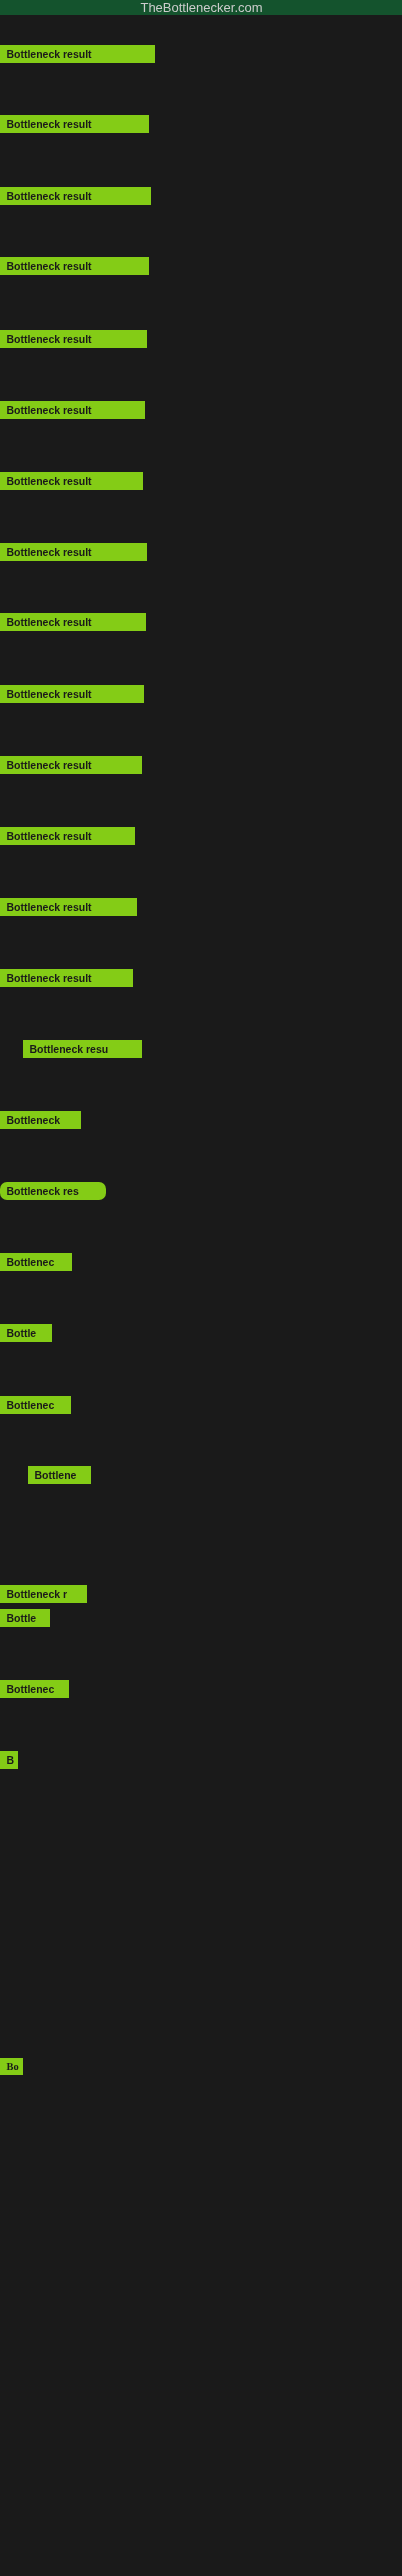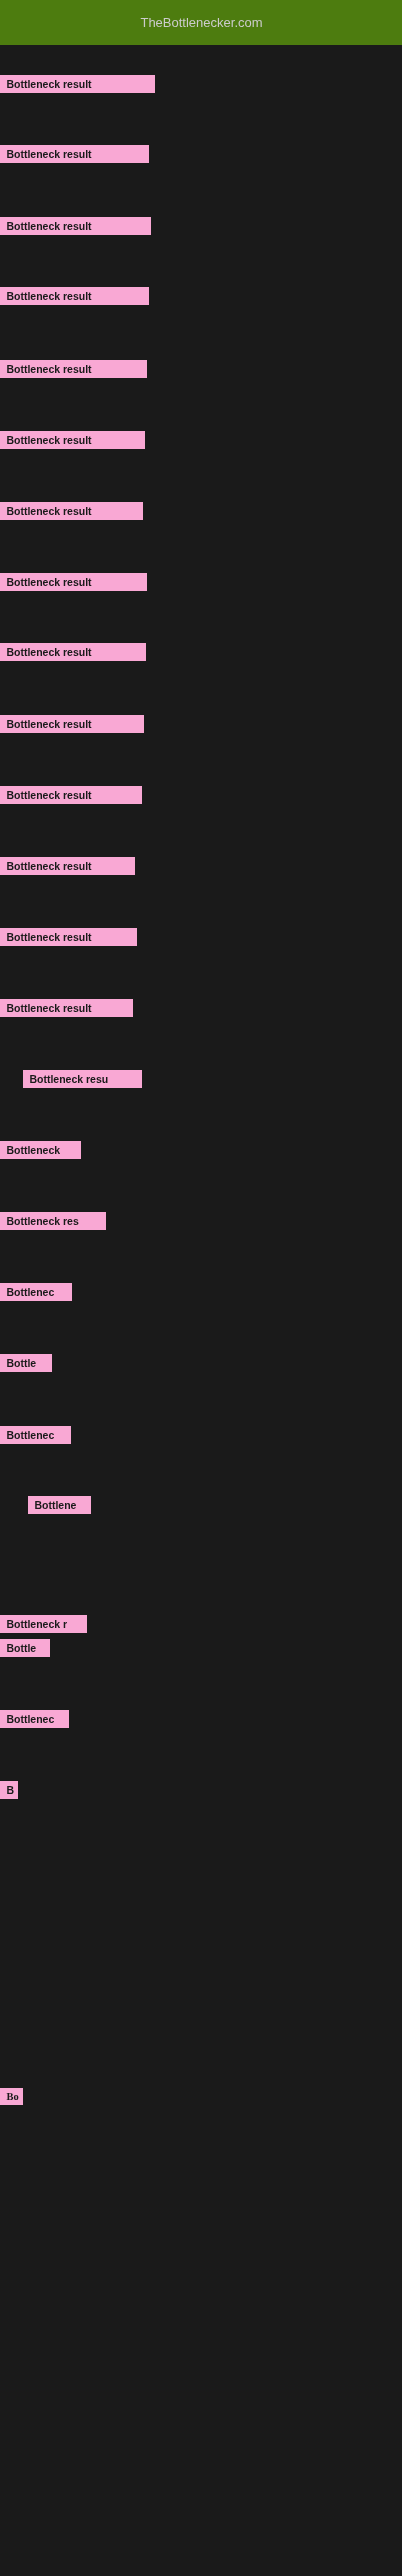--- a/index.html
+++ b/index.html
@@ -13,31 +13,31 @@
       min-height: 2576px;
       background-color: #1a1a1a;
       font-family: Arial, sans-serif;
       position: relative;
     }
 
     .site-title {
       text-align: center;
       color: #cccccc;
       font-size: 13px;
-      padding: 15px 0;
-      background-color: #4d7c0f;
+      padding: 0 0;
+      background-color: #14532d;
     }
 
     .bottleneck-item {
       position: absolute;
       left: 0;
     }
 
     .bottleneck-badge {
-      background-color: #f9a8d4;
+      background-color: #84cc16;
       color: #1a1a1a;
       font-size: 10.5px;
       font-weight: bold;
       padding: 3.2px 6.4px;
       display: inline-block;
       white-space: nowrap;
       overflow: hidden;
     }
   </style>
 </head>
@@ -55,21 +55,21 @@
     <div class="bottleneck-item" style="top: 457px; left: 0px;"><span class="bottleneck-badge" style="max-width: 143px; width: 143px;">Bottleneck result</span></div>
     <div class="bottleneck-item" style="top: 528px; left: 0px;"><span class="bottleneck-badge" style="max-width: 147px; width: 147px;">Bottleneck result</span></div>
     <div class="bottleneck-item" style="top: 598px; left: 0px;"><span class="bottleneck-badge" style="max-width: 146px; width: 146px;">Bottleneck result</span></div>
     <div class="bottleneck-item" style="top: 670px; left: 0px;"><span class="bottleneck-badge" style="max-width: 144px; width: 144px;">Bottleneck result</span></div>
     <div class="bottleneck-item" style="top: 741px; left: 0px;"><span class="bottleneck-badge" style="max-width: 142px; width: 142px;">Bottleneck result</span></div>
     <div class="bottleneck-item" style="top: 812px; left: 0px;"><span class="bottleneck-badge" style="max-width: 135px; width: 135px;">Bottleneck result</span></div>
     <div class="bottleneck-item" style="top: 883px; left: 0px;"><span class="bottleneck-badge" style="max-width: 137px; width: 137px;">Bottleneck result</span></div>
     <div class="bottleneck-item" style="top: 954px; left: 0px;"><span class="bottleneck-badge" style="max-width: 133px; width: 133px;">Bottleneck result</span></div>
     <div class="bottleneck-item" style="top: 1025px; left: 0px; padding-left: 23px;"><span class="bottleneck-badge" style="max-width: 119px; width: 119px;">Bottleneck resu</span></div>
     <div class="bottleneck-item" style="top: 1096px; left: 0px;"><span class="bottleneck-badge" style="max-width: 81px; width: 81px;">Bottleneck</span></div>
-    <div class="bottleneck-item" style="top: 1167px; left: 0px;"><span class="bottleneck-badge" style="max-width: 106px; width: 106px;">Bottleneck res</span></div>
+    <div class="bottleneck-item" style="top: 1167px; left: 0px;"><span class="bottleneck-badge" style="max-width: 106px; width: 106px; border-radius: 7px;">Bottleneck res</span></div>
     <div class="bottleneck-item" style="top: 1238px; left: 0px;"><span class="bottleneck-badge" style="max-width: 72px; width: 72px;">Bottlenec</span></div>
     <div class="bottleneck-item" style="top: 1309px; left: 0px;"><span class="bottleneck-badge" style="max-width: 52px; width: 52px;">Bottle</span></div>
     <div class="bottleneck-item" style="top: 1381px; left: 0px;"><span class="bottleneck-badge" style="max-width: 71px; width: 71px;">Bottlenec</span></div>
     <div class="bottleneck-item" style="top: 1451px; left: 0px;"><span class="bottleneck-badge" style="max-width: 63px; width: 63px; margin-left: 28px;">Bottlene</span></div>
     <div class="bottleneck-item" style="top: 1522px; left: 0px;"><span class="bottleneck-badge" style="max-width: 87px; width: 87px; margin-top: 48px;">Bottleneck r</span></div>
     <div class="bottleneck-item" style="top: 1594px; left: 0px;"><span class="bottleneck-badge" style="max-width: 50px; width: 50px;">Bottle</span></div>
     <div class="bottleneck-item" style="top: 1665px; left: 0px;"><span class="bottleneck-badge" style="max-width: 69px; width: 69px;">Bottlenec</span></div>
     <div class="bottleneck-item" style="top: 1736px; left: 0px;"><span class="bottleneck-badge" style="max-width: 17.7px; width: 17.7px;">B</span></div>
     <div class="bottleneck-item" style="top: 2043px; left: 0px;"><span class="bottleneck-badge" style="max-width: 22.5px; width: 22.5px; font-family: Liberation Serif, serif;">Bo</span></div>
   </div>

